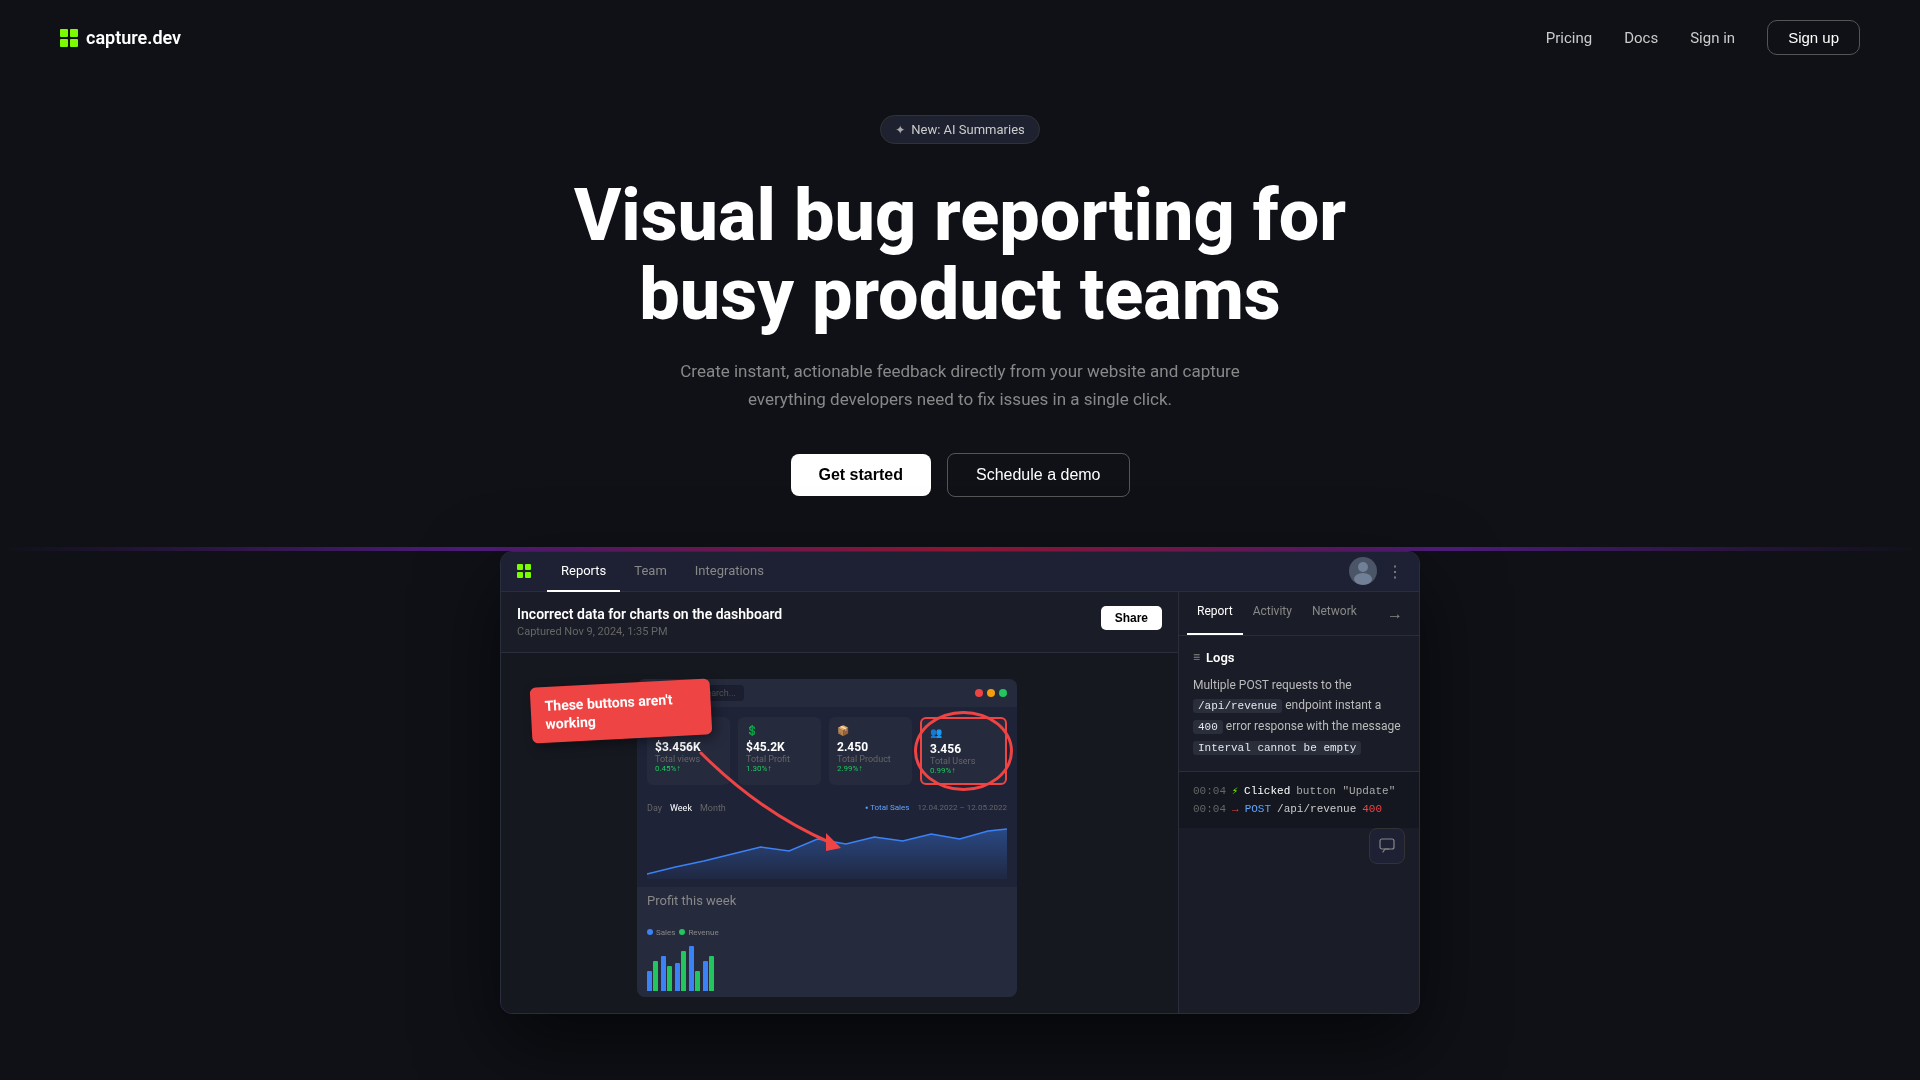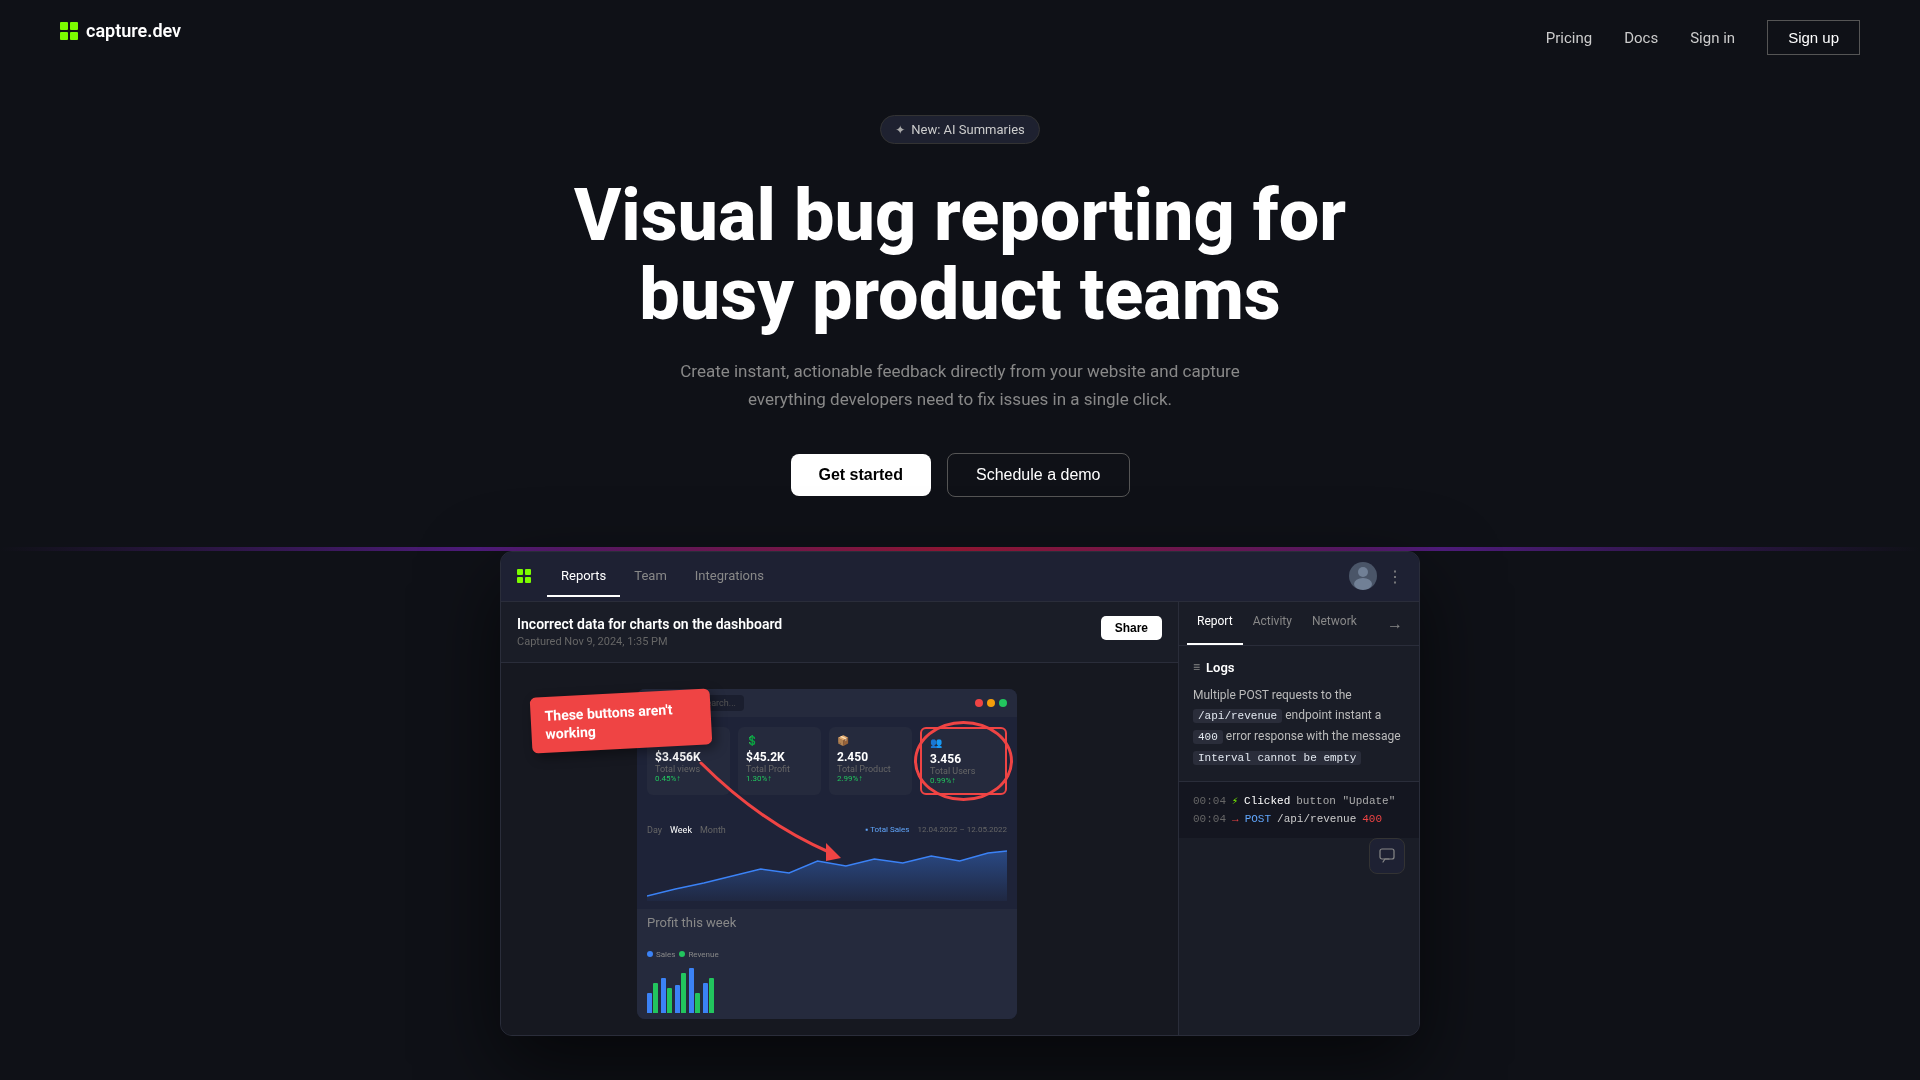--- a/index.html
+++ b/index.html
@@ -8,21 +8,21 @@
       background: #0f1117;
       color: #fff;
       font-family: -apple-system, BlinkMacSystemFont, 'Segoe UI', Roboto, sans-serif;
       min-height: 1080px;
       overflow-x: hidden;
     }
 
     
     .navbar {
       display: flex;
-      align-items: flex-start;
+      align-items: center;
       justify-content: space-between;
       padding: 20px 60px;
       position: relative;
       z-index: 10;
     }
 
     .logo {
       display: flex;
       align-items: center;
       gap: 8px;
@@ -55,21 +55,21 @@
       text-decoration: none;
       font-size: 15px;
       cursor: pointer;
     }
 
     .btn-signup {
       background: transparent;
       border: 1.5px solid #555;
       color: #fff;
       padding: 8px 20px;
-      border-radius: 0;
+      border-radius: 10px;
       font-size: 15px;
       cursor: pointer;
     }
 
     
     .hero {
       text-align: center;
       padding: 40px 20px 60px;
       position: relative;
     }
@@ -161,21 +161,21 @@
       box-shadow: 0 30px 80px rgba(0,0,0,0.6);
     }
 
     
     .window-bar {
       background: #1e2133;
       border-bottom: 1px solid #2a2d3a;
       display: flex;
       align-items: center;
       padding: 0 16px;
-      height: 50px;
+      height: 40px;
     }
 
     .window-logo {
       display: grid;
       grid-template-columns: 1fr 1fr;
       gap: 2px;
       width: 14px;
       height: 14px;
       margin-right: 16px;
     }
@@ -489,21 +489,20 @@
       padding: 8px 10px 4px;
       background: #1e2338;
     }
 
     .chart-tabs-mini {
       display: flex;
       gap: 8px;
       font-size: 9px;
       color: #666;
       margin-bottom: 6px;
-      margin-top: 12px;
     }
 
     .chart-tab-mini.active { color: #fff; }
 
     .chart-svg { width: 100%; height: 60px; }
 
     
     .profit-section {
       background: #252a3d;
       padding: 6px 10px;

